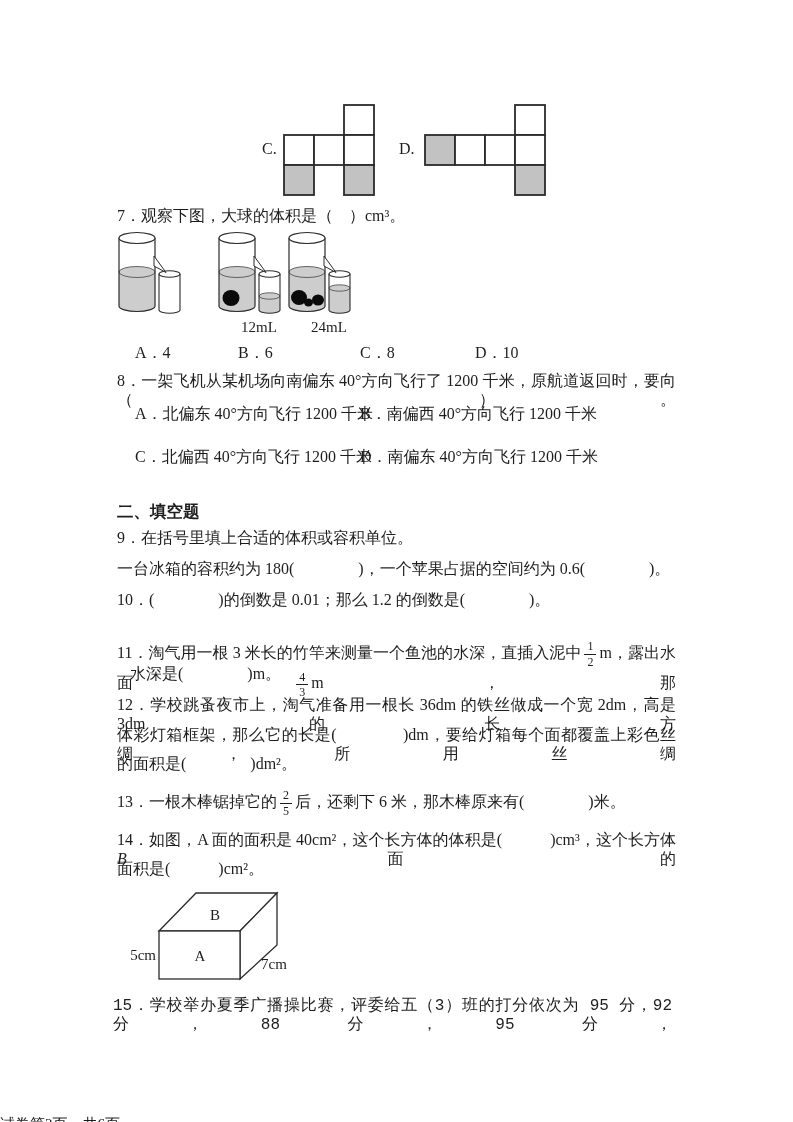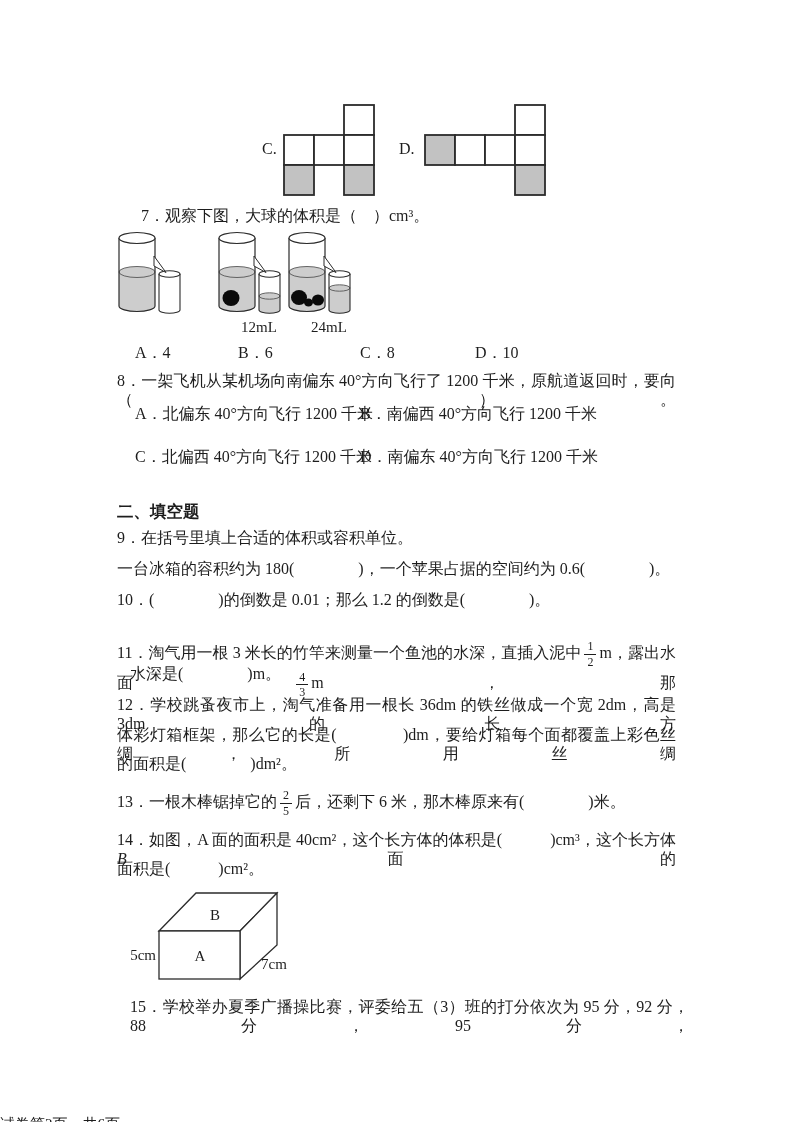--- a/index.html
+++ b/index.html
@@ -66,21 +66,21 @@
   <span class="netlabel" style="left:399px;top:140px;">D.</span>
   <svg class="netsvg" style="left:423px;top:103px;" width="124" height="94" viewBox="0 0 124 94">
       <rect x="92" y="2" width="30" height="30" fill="#ffffff" stroke="#2b2b2b" stroke-width="1.8"></rect>
       <rect x="2" y="32" width="30" height="30" fill="#c2c2c2" stroke="#2b2b2b" stroke-width="1.8"></rect>
       <rect x="32" y="32" width="30" height="30" fill="#ffffff" stroke="#2b2b2b" stroke-width="1.8"></rect>
       <rect x="62" y="32" width="30" height="30" fill="#ffffff" stroke="#2b2b2b" stroke-width="1.8"></rect>
       <rect x="92" y="32" width="30" height="30" fill="#ffffff" stroke="#2b2b2b" stroke-width="1.8"></rect>
       <rect x="92" y="62" width="30" height="30" fill="#c2c2c2" stroke="#2b2b2b" stroke-width="1.8"></rect>
     </svg>
 
-  <div class="t" style="left:117px;top:206px;margin-left:24px;">7．观察下图，大球的体积是（　）cm³。</div>
+  <div class="t" style="left:117px;top:206px;">7．观察下图，大球的体积是（　）cm³。</div>
 
   <div class="beaker-group" style="left:118px;top:231px;">
     <svg width="64" height="84" viewBox="0 0 64 84">
         <path d="M1,41 L1,75 A18,5.5 0 0 0 37,75 L37,41 Z" fill="#cdcdcd" stroke="none"></path>
         <ellipse cx="19" cy="41" rx="18" ry="5.5" fill="#cdcdcd" stroke="#555555" stroke-width="0.9"></ellipse>
         <path d="M1,7 L1,75 A18,5.5 0 0 0 37,75 L37,7" fill="none" stroke="#2b2b2b" stroke-width="1.2"></path>
         <ellipse cx="19" cy="7" rx="18" ry="5.5" fill="#ffffff" stroke="#2b2b2b" stroke-width="1.2"></ellipse>
         <path d="M41,43 L41,79 A10.5,3.2 0 0 0 62,79 L62,43" fill="none" stroke="#2b2b2b" stroke-width="1.1"></path>
         <ellipse cx="51.5" cy="43" rx="10.5" ry="3.2" fill="#ffffff" stroke="#2b2b2b" stroke-width="1.1"></ellipse>
         <path d="M36,25 L48,41.5 L36,35 Z" fill="#ffffff" stroke="#2b2b2b" stroke-width="1"></path>
@@ -168,17 +168,17 @@
   <svg style="position:absolute;left:120px;top:884px;" width="230" height="105" viewBox="0 0 230 105">
     <polygon points="39,47 76,9 157,9 120,47" fill="#ffffff" stroke="#2b2b2b" stroke-width="1.3"></polygon>
     <polygon points="120,47 157,9 157,61 120,95" fill="#ffffff" stroke="#2b2b2b" stroke-width="1.3"></polygon>
     <rect x="39" y="47" width="81" height="48" fill="#ffffff" stroke="#2b2b2b" stroke-width="1.3"></rect>
     <text x="95" y="36" font-size="15" text-anchor="middle">B</text>
     <text x="80" y="77" font-size="15" text-anchor="middle">A</text>
     <text x="36" y="76" font-size="15" text-anchor="end">5cm</text>
     <text x="141" y="85" font-size="15" text-anchor="start">7cm</text>
   </svg>
 
-  <div class="t fill" style="left:130px;top:997px;">15．学校举办夏季广播操比赛，评委给五（3）班的打分依次为 95 分，92 分，88 分，95 分，</div>
+  <div class="t fill" style="left:113px;top:997px;font-family:Liberation Mono, monospace;">15．学校举办夏季广播操比赛，评委给五（3）班的打分依次为 95 分，92 分，88 分，95 分，</div>
 
   <div class="footer">试卷第2页，共6页</div>
 
 </div>
 
 </body></html>

